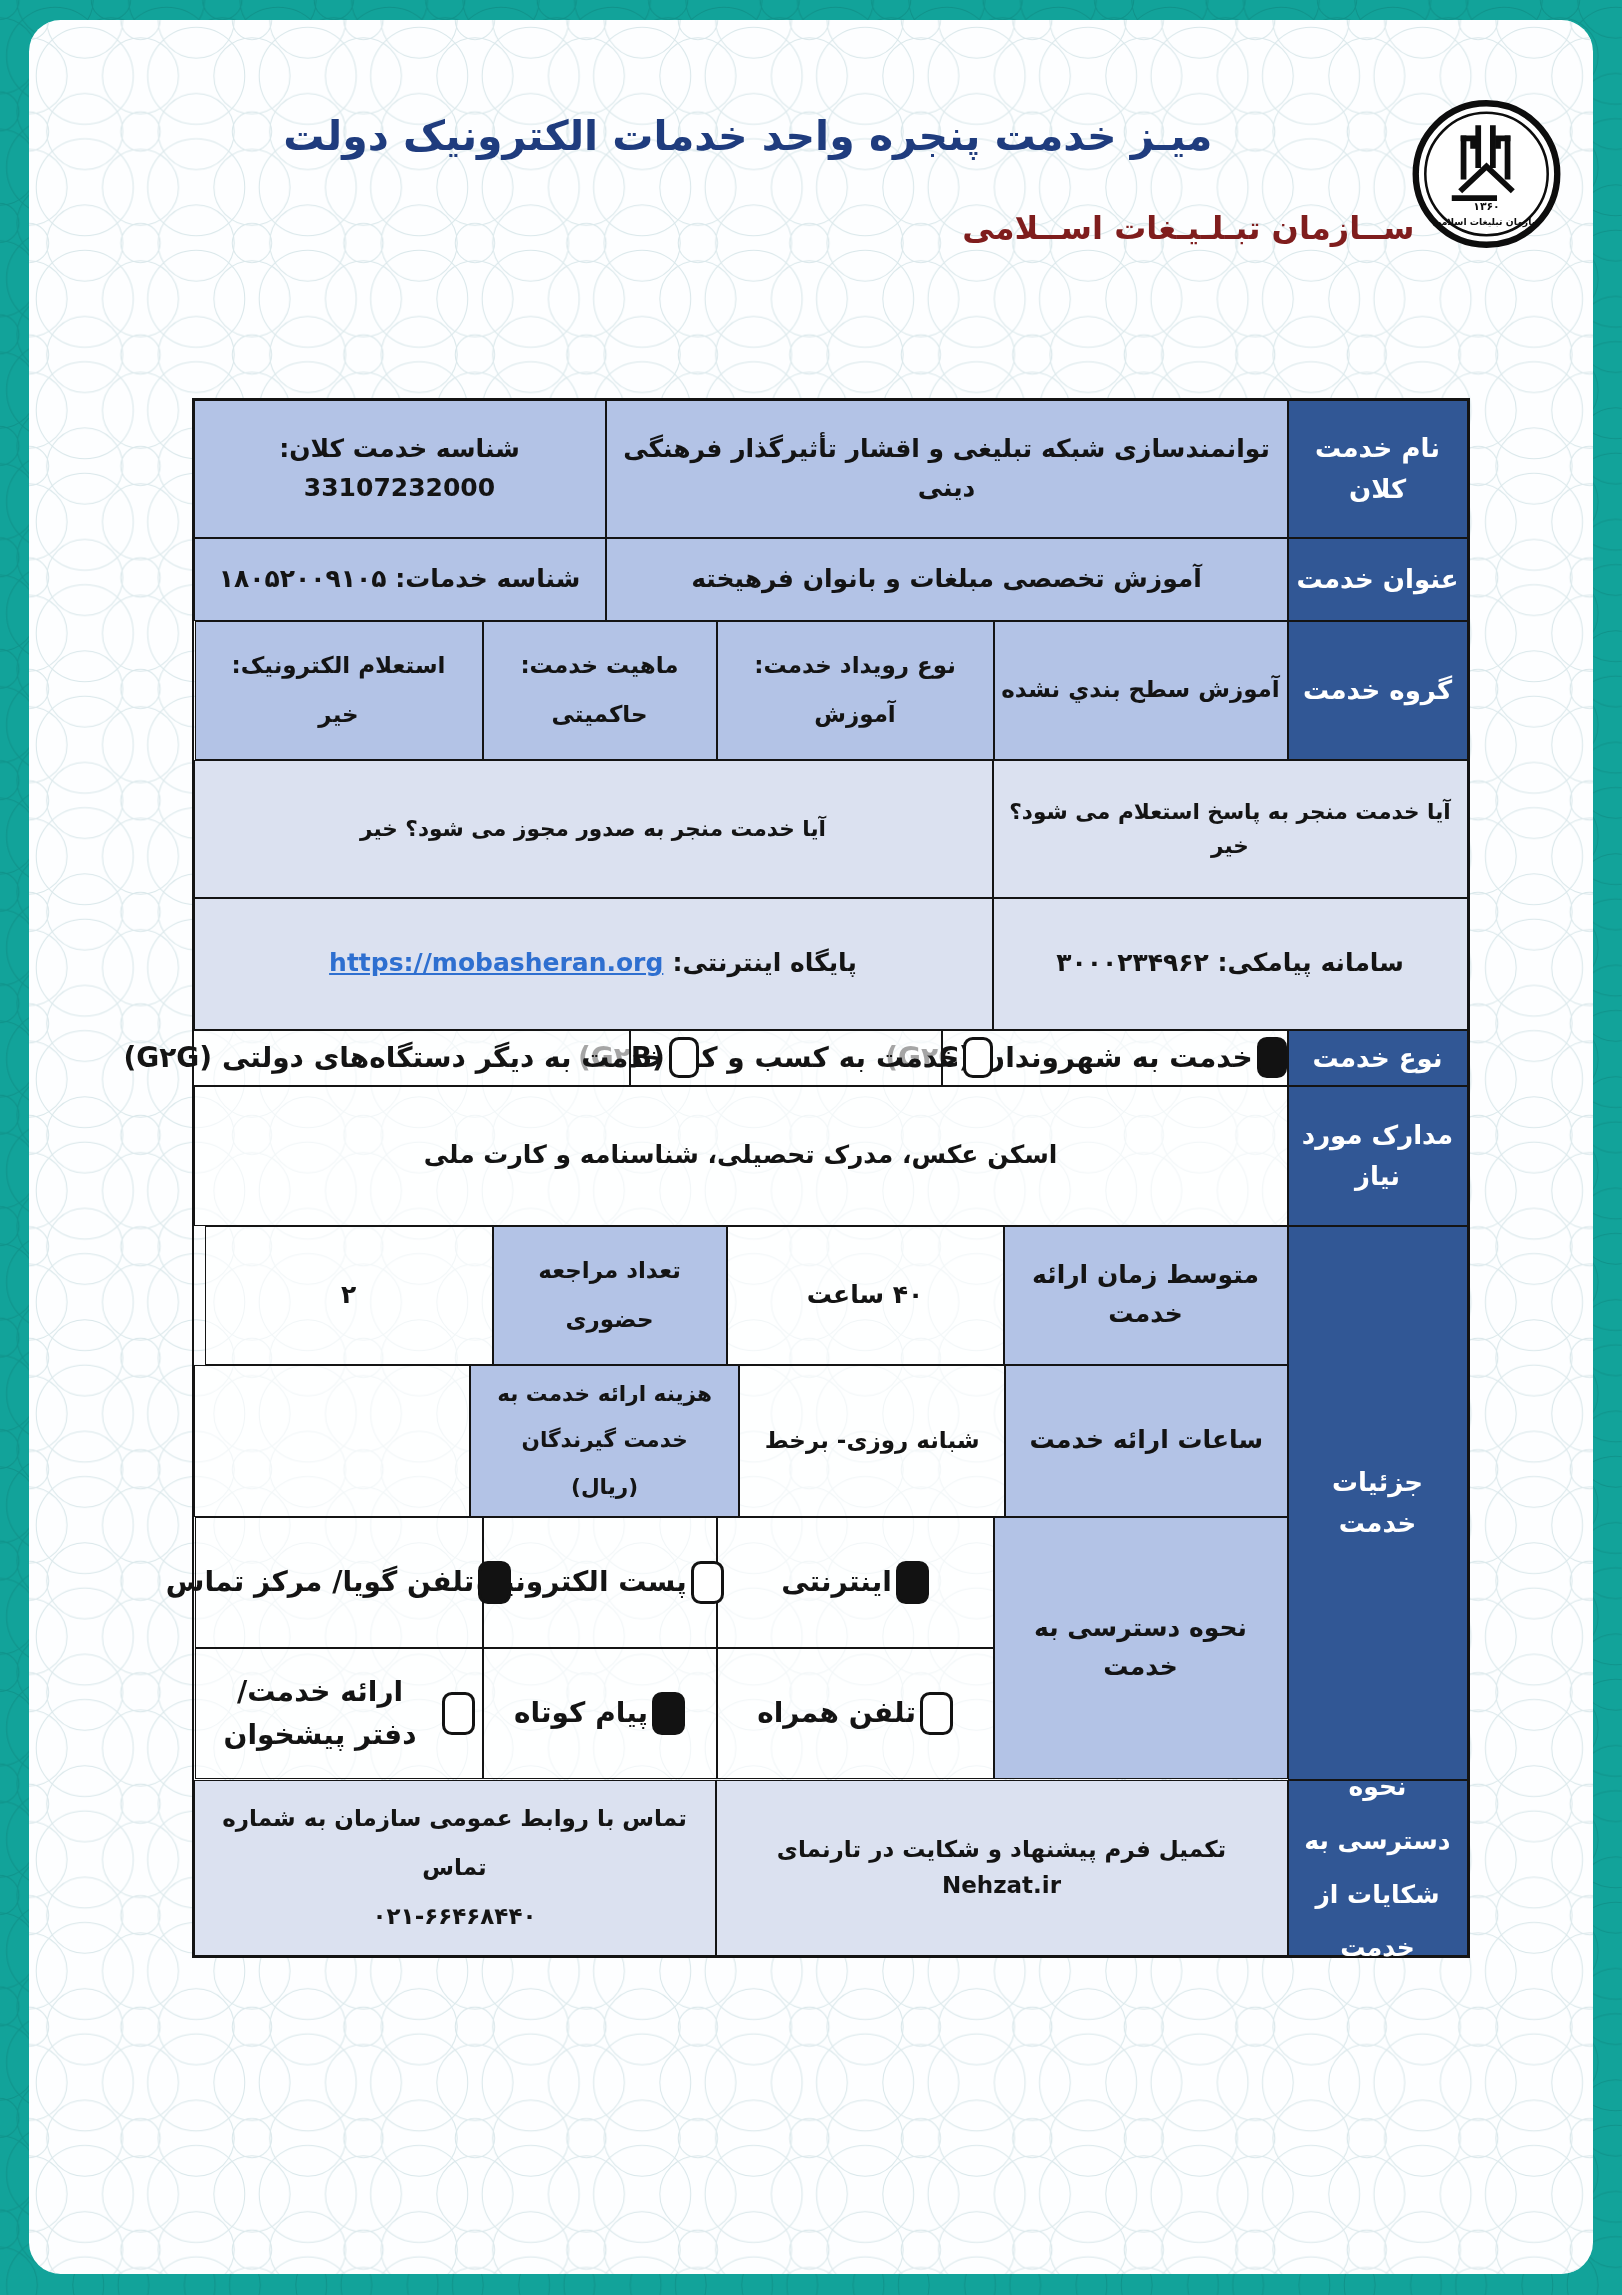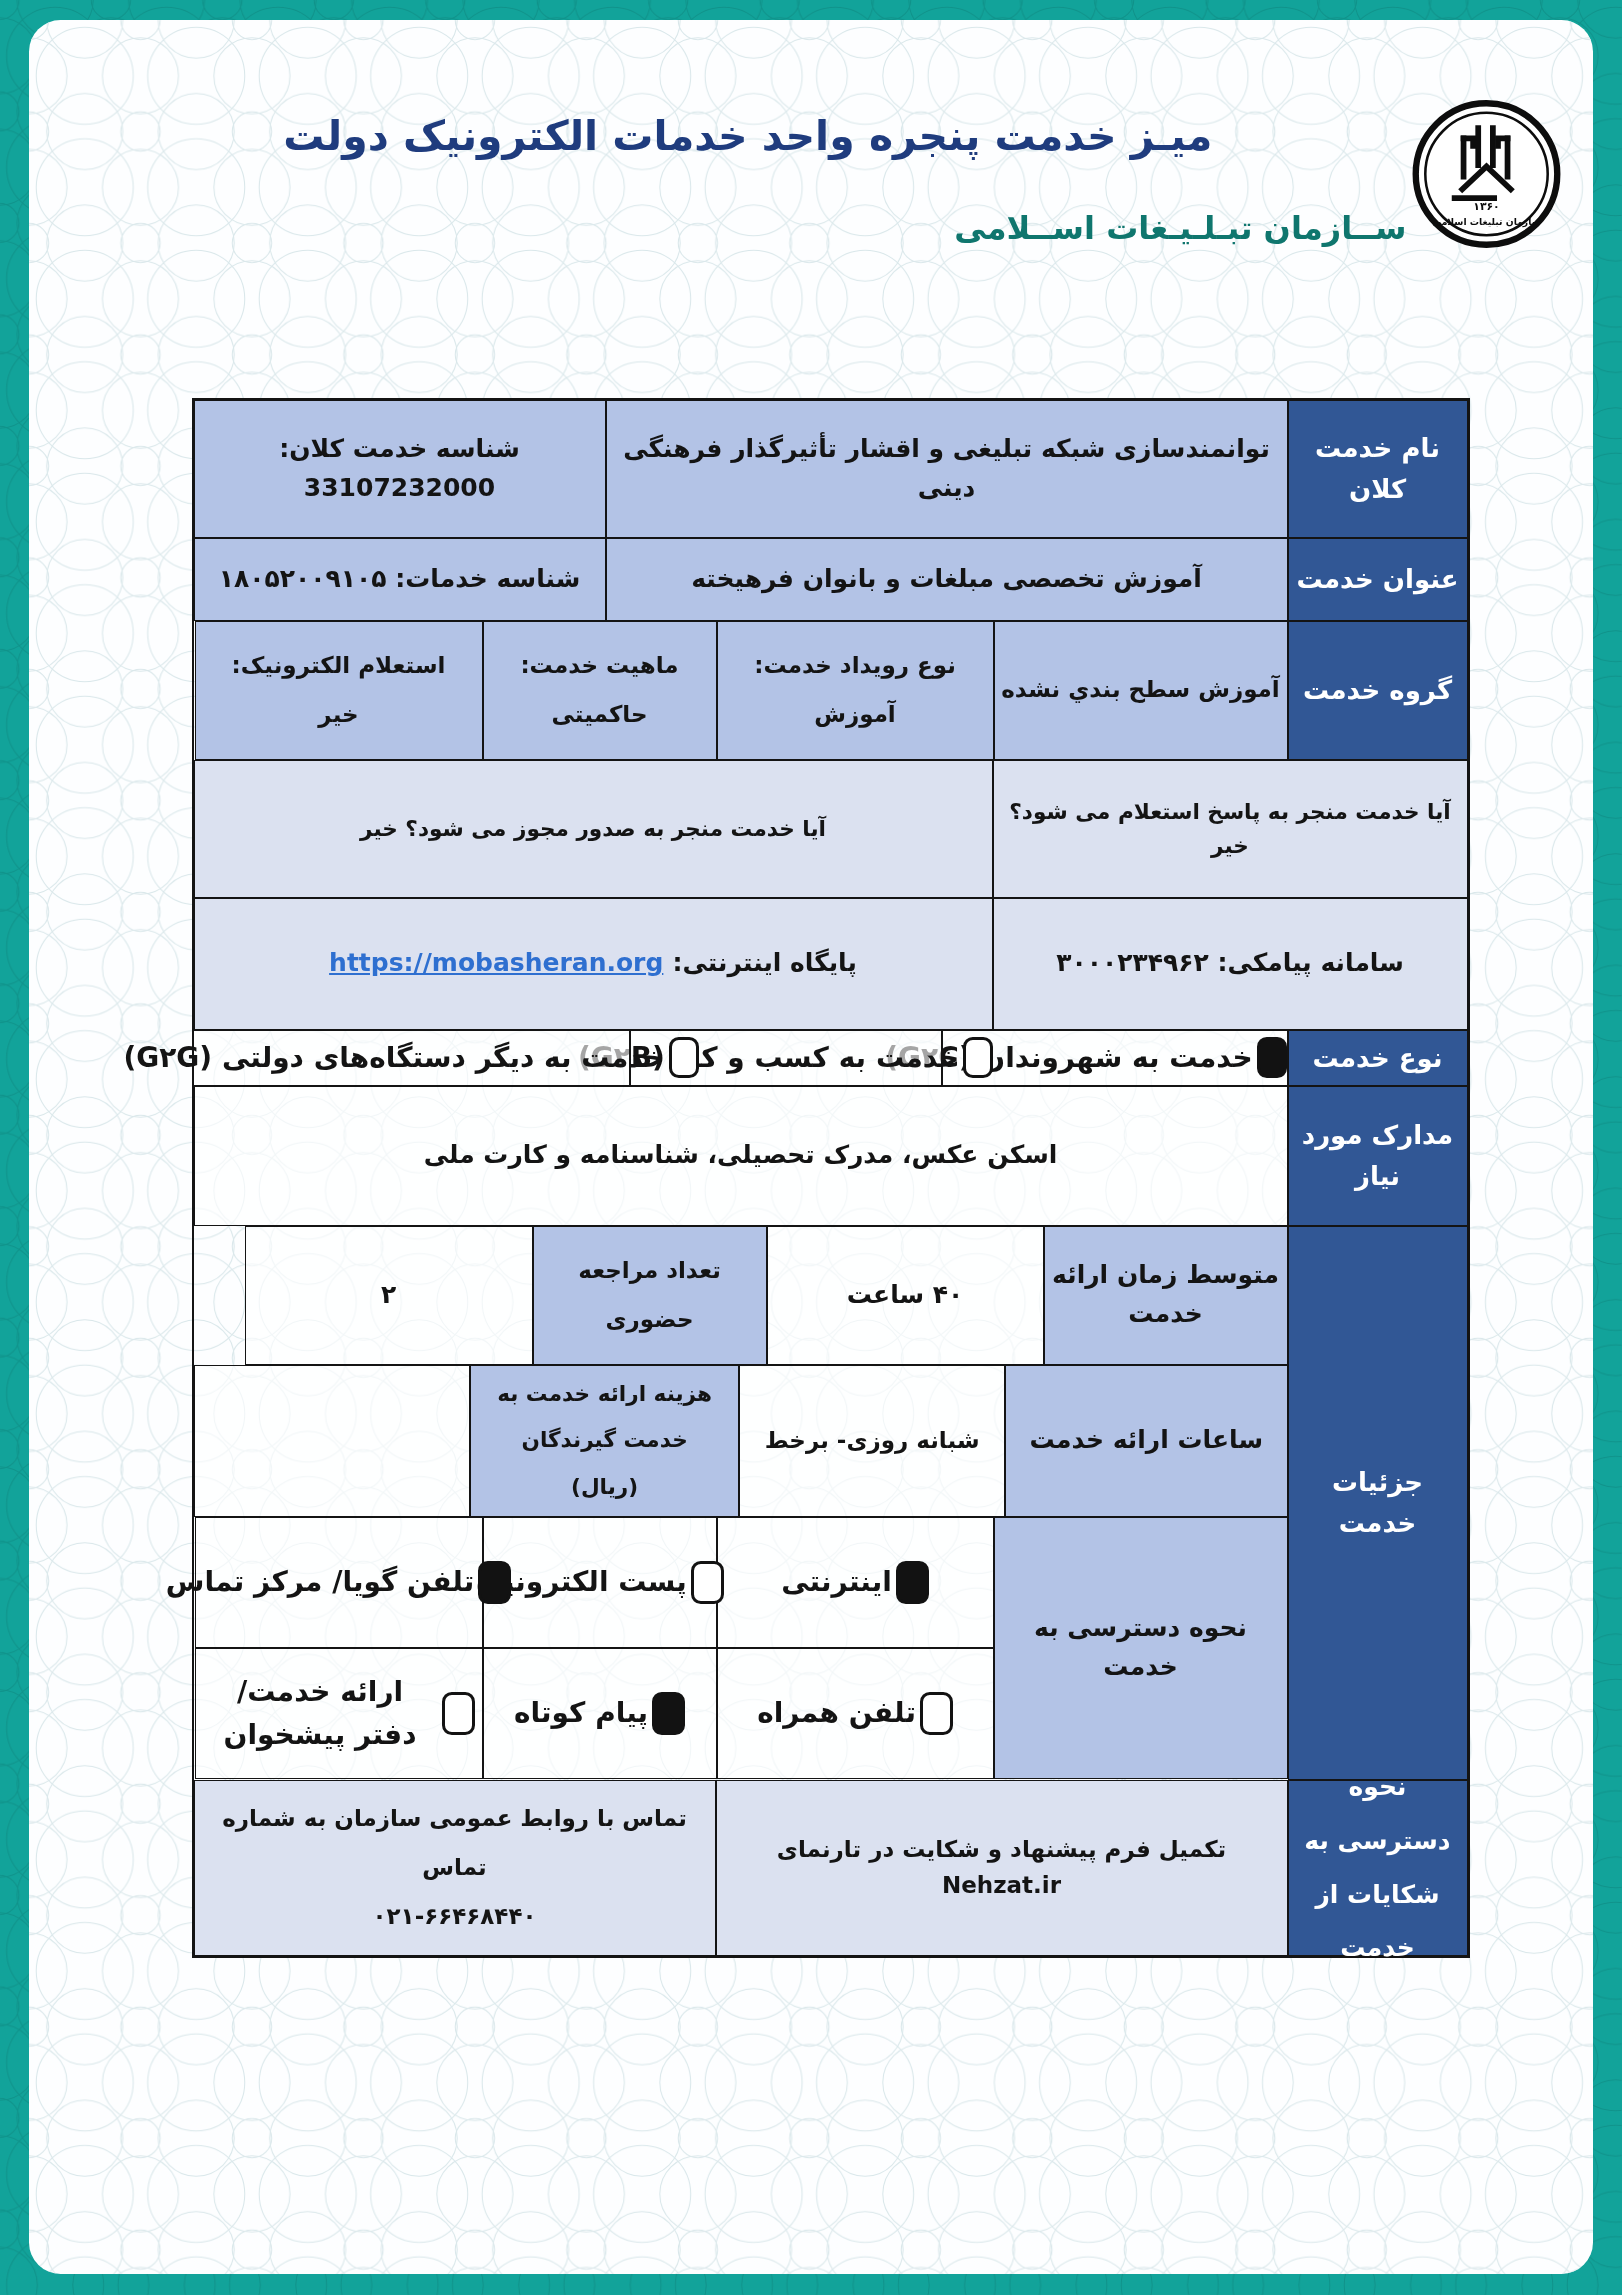--- a/index.html
+++ b/index.html
@@ -3,21 +3,21 @@
 <meta charset="utf-8">
 <style>
   *{box-sizing:border-box;margin:0;padding:0}
   html,body{background:#12A39A}
   .page{position:relative;width:1623px;height:2295px;background:#12A39A;overflow:hidden;
         font-family:"DejaVu Sans",sans-serif;font-weight:bold;direction:rtl}
   .pat{position:absolute;inset:0;width:100%;height:100%}
   .panel{position:absolute;left:29.5px;top:19.7px;width:1564px;height:2254px;background:#FDFEFF;
          border-radius:31.5px;overflow:hidden}
   .title1{position:absolute;top:92px;right:380px;font-size:41px;color:#1F3C7E;white-space:nowrap;letter-spacing:-0.7px}
-  .title2{position:absolute;top:189px;right:186px;font-size:32px;color:#0f766e;white-space:nowrap;letter-spacing:-0.7px}
+  .title2{position:absolute;top:189px;right:178px;font-size:32px;color:#7f1d1d;white-space:nowrap;letter-spacing:-0.7px}
   .logo{position:absolute;left:1381px;top:76px;width:153px;height:156px}
   .tbl{position:absolute;right:123px;top:378px;width:1278px;border:2px solid #141414}
   .tr{display:flex;flex-direction:row}
   .td{border:1px solid #141414;display:flex;align-items:center;justify-content:center;
       text-align:center;color:#141414;font-size:25px;line-height:1.55;white-space:pre-line;padding:3.9px 6.6px}
   .bgD{background:#315795;color:#FFFFFF;font-size:26px}
   .bgP{background:#B3C3E6}
   .bgL{background:#DBE1F0}
   .bgW{background:rgba(255,255,255,0.62)}
   .lab{width:180px;flex:none}
@@ -155,21 +155,21 @@
       <div class="tr" style="height:140px">
         <div class="td bgD lab">مدارک مورد نیاز</div>
         <div class="td bgW" style="width:1094px">اسکن عکس، مدرک تحصیلی، شناسنامه و کارت ملی</div>
       </div>
 
       <div class="tr">
         <div class="td bgD lab" style="height:554px">جزئیات خدمت</div>
         <div class="col" style="width:1094px">
 
           <div class="tr" style="height:139px">
-            <div class="td bgP" style="width:244px">متوسط زمان ارائه خدمت</div>
+            <div class="td bgP" style="width:284px">متوسط زمان ارائه خدمت</div>
             <div class="td bgW" style="width:277px">۴۰ ساعت</div>
             <div class="td bgP gap2 fs35" style="width:234px">تعداد مراجعه
 حضوری</div>
             <div class="td bgW" style="width:288px">۲</div>
           </div>
 
           <div class="tr" style="height:152px">
             <div class="td bgP" style="width:294px">ساعات ارائه خدمت</div>
             <div class="td bgW fs35" style="width:277px">شبانه روزی- برخط</div>
             <div class="td bgP gap2 fs33" style="width:280px">هزینه ارائه خدمت به

